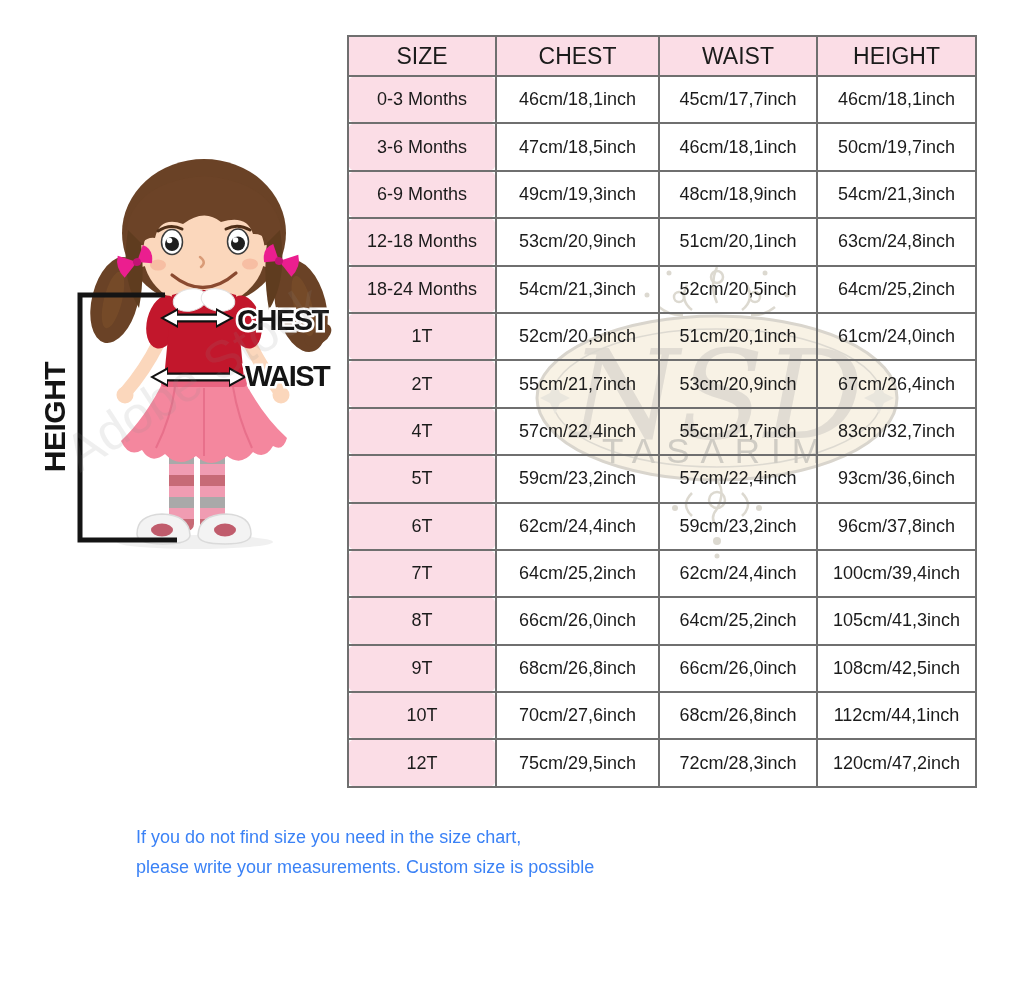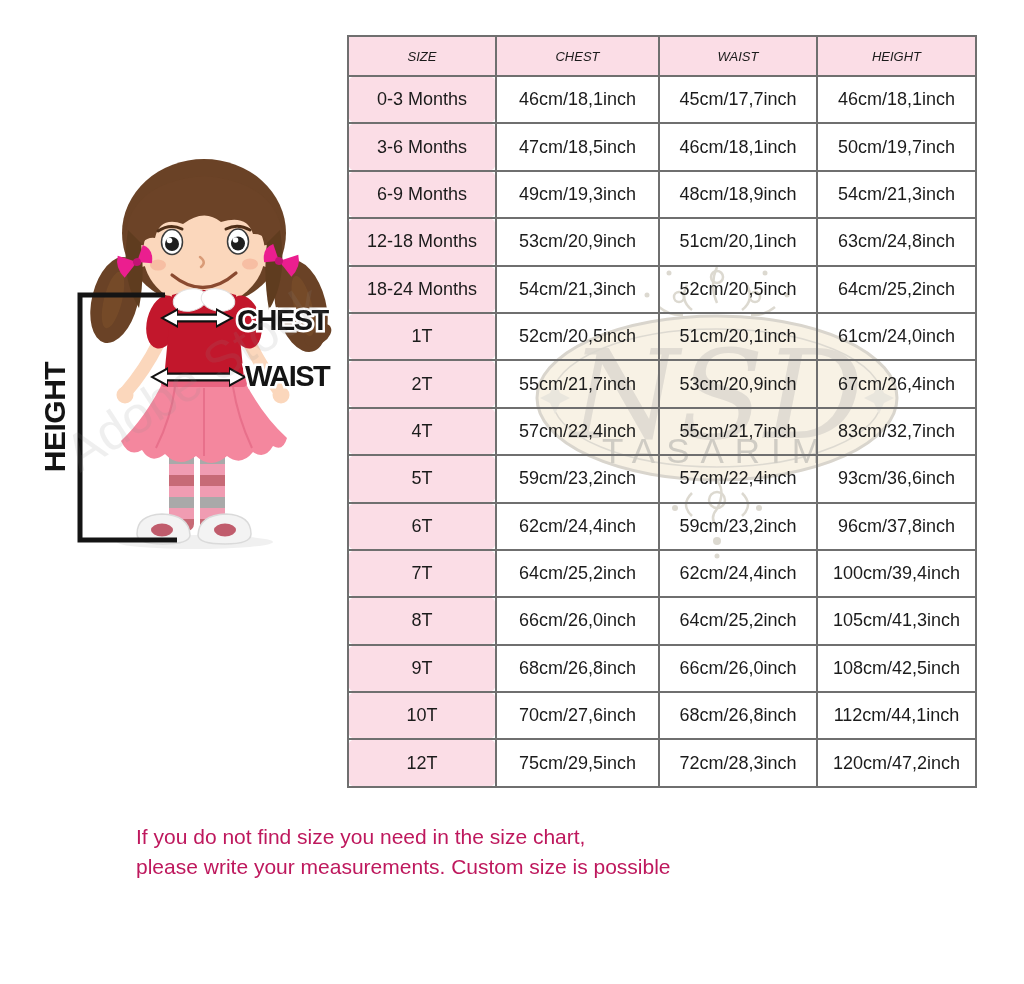--- a/index.html
+++ b/index.html
@@ -4,31 +4,31 @@
 <style>
   html,body{margin:0;padding:0;background:#ffffff;}
   .canvas{position:relative;width:1024px;height:984px;background:#ffffff;overflow:hidden;
           font-family:"Liberation Sans",sans-serif;}
 
   
   .size-table{position:absolute;left:347px;top:35px;width:628px;height:753px;
               border-collapse:collapse;table-layout:fixed;z-index:2;}
   .size-table th,.size-table td{border:2px solid #6f6f6f;text-align:center;vertical-align:middle;
               font-size:18px;color:#1b1b1b;padding:0;font-weight:400;background:transparent;}
-  .size-table th{background:#fbdde6;height:38px;font-size:13px;font-style:italic;}
+  .size-table th{background:#fbdde6;height:38px;font-size:23px;}
   .size-table td.size-col{background:#fbdde6;border-radius:8px;}
 
   
   .brand-watermark{position:absolute;left:520px;top:255px;z-index:1;opacity:.92;}
 
   
   .girl-wrap{position:absolute;left:25px;top:138px;z-index:1;}
 
   
-  .note{position:absolute;left:136px;font-size:21px;line-height:30px;color:#be185d;z-index:2;}
+  .note{position:absolute;left:136px;font-size:18px;line-height:30px;color:#3b82f6;z-index:2;}
   .note-en{top:822px;}
   .note-es{top:892px;}
 </style>
 </head>
 <body>
 
 <div class="canvas">
 
   <svg class="brand-watermark" width="400" height="320" viewBox="0 0 400 320">
     <g stroke="#dad6cd" stroke-width="2.5" fill="none">

